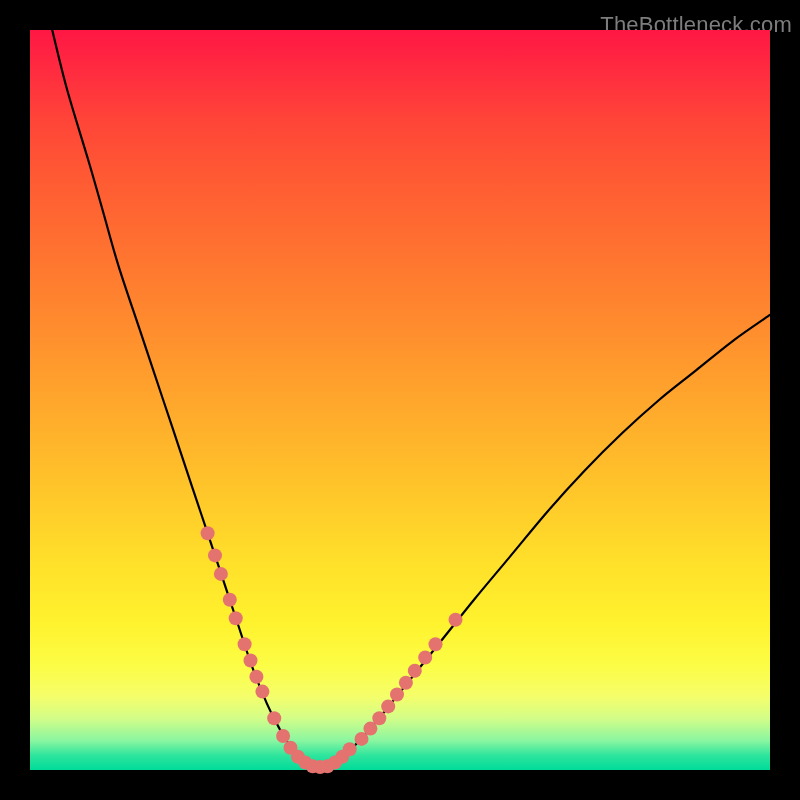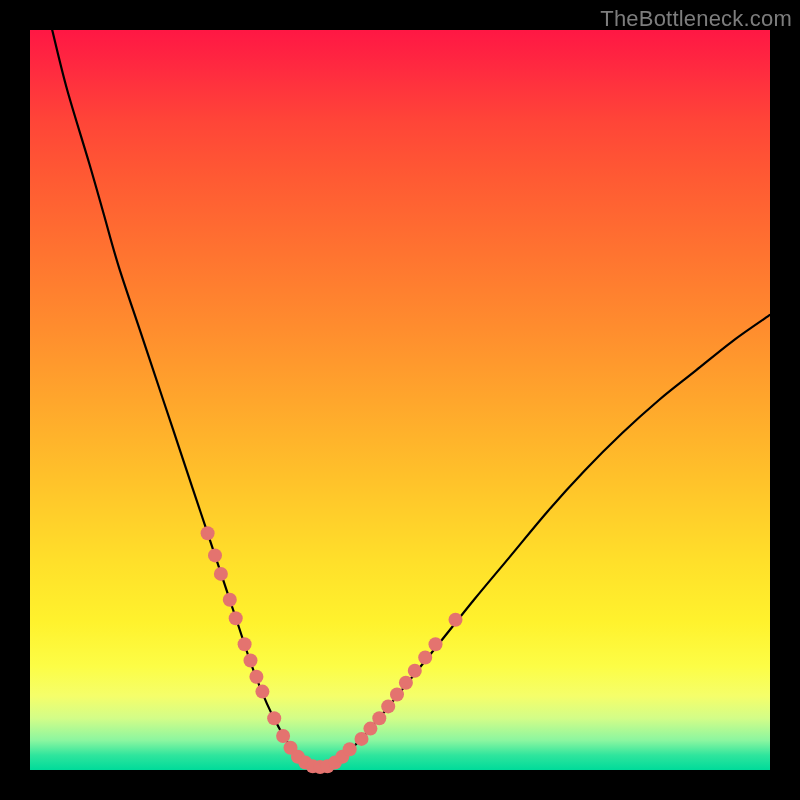--- a/index.html
+++ b/index.html
@@ -39,21 +39,21 @@
       #fcfd46 86%,
       #f5fe6a 90%,
       #d3fd88 93%,
       #8bf6a0 96%,
       #2fe59d 98%,
       #00db9a 100%
     );
   }
   .watermark {
     position: absolute;
-    top: 6px;
+    top: 12px;
     right: 8px;
     color: #7d7d7d;
     font-size: 22px;
     letter-spacing: 0.2px;
     font-weight: 500;
     user-select: none;
   }
   svg.overlay {
     position: absolute;
     left: 0;

